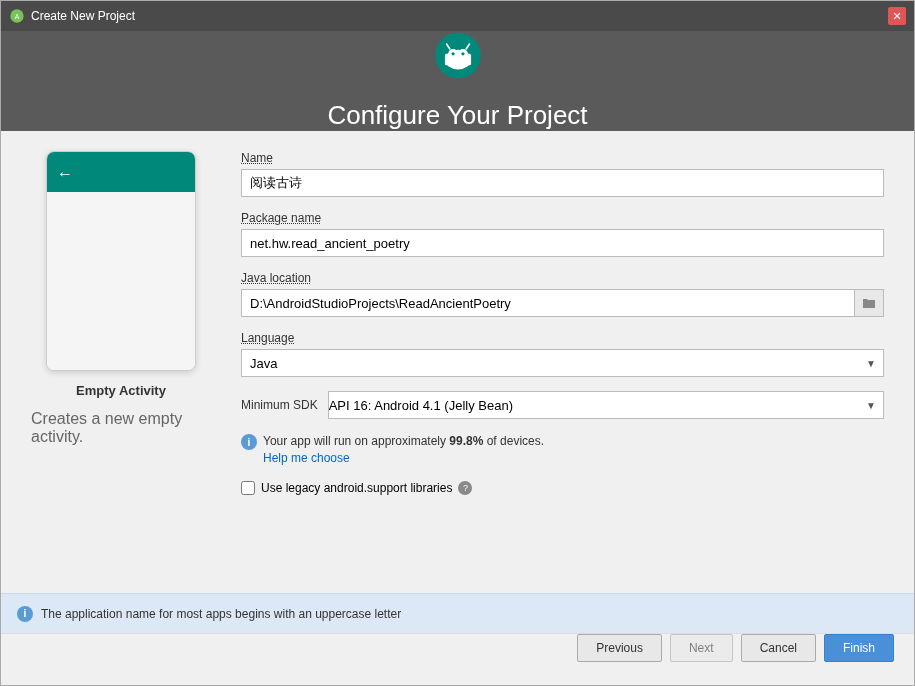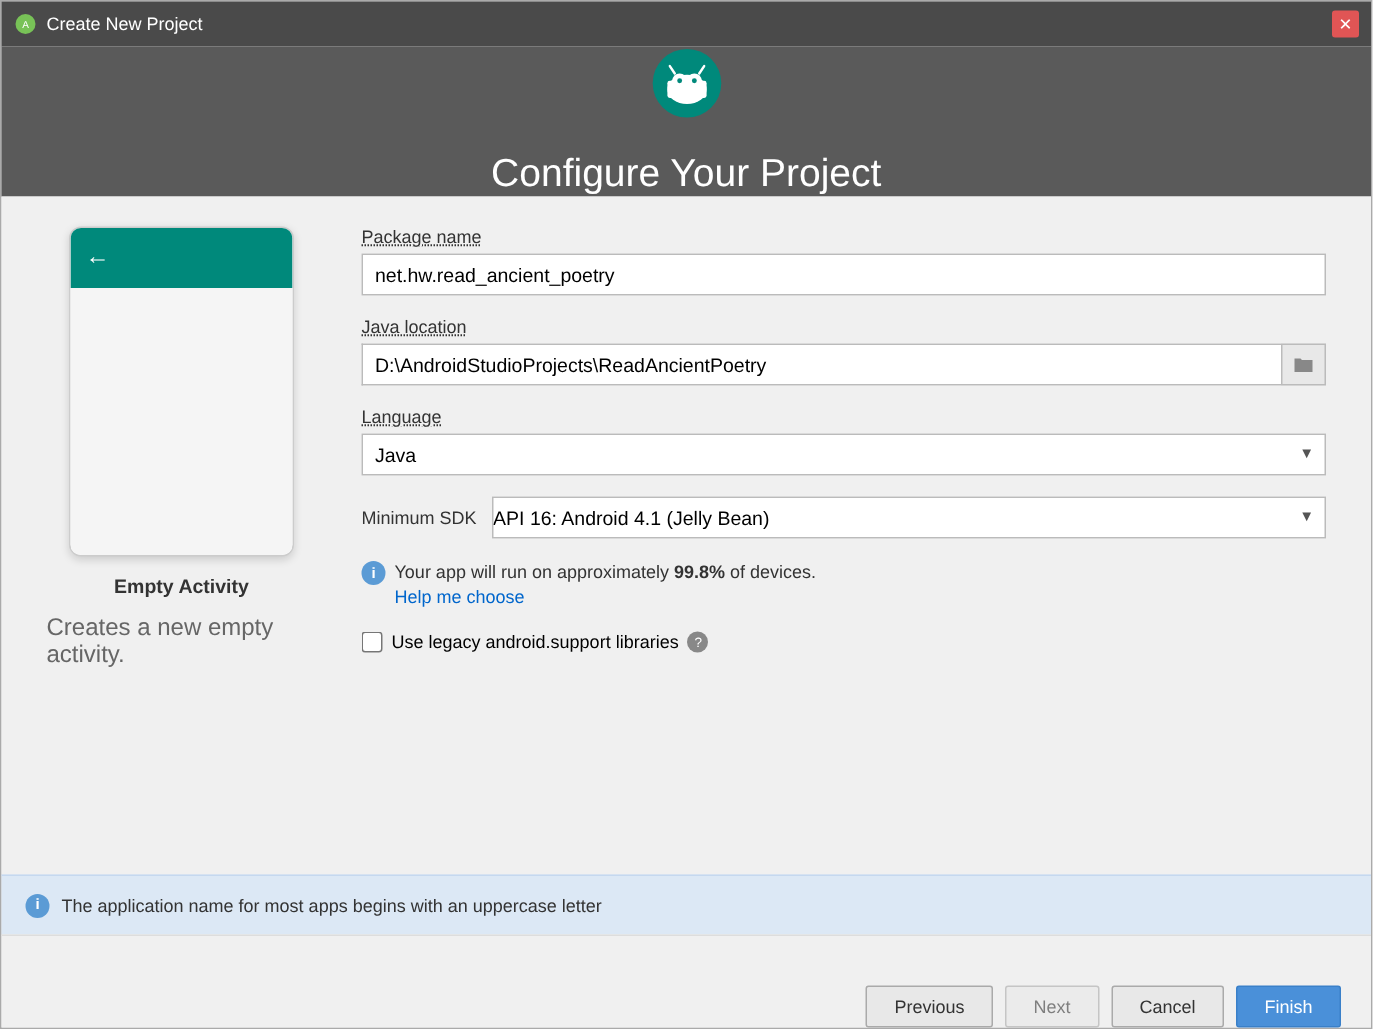--- a/index.html
+++ b/index.html
@@ -338,24 +338,24 @@
       font-weight: bold;
       flex-shrink: 0;
     }
 
     .bottom-info-text {
       font-size: 12px;
       color: #333;
     }
 
     .footer {
-      height: 62px;
+      height: 52px;
       background: #f0f0f0;
       display: flex;
-      align-items: flex-end;
+      align-items: flex-start;
       justify-content: flex-end;
       padding: 0 20px;
       gap: 8px;
       border-top: 1px solid #ddd;
       flex-shrink: 0;
     }
 
     .btn {
       height: 28px;
       padding: 0 18px;
@@ -420,20 +420,24 @@
           <span class="phone-back-arrow">←</span>
         </div>
         <div class="phone-body"></div>
       </div>
       <span class="activity-label">Empty Activity</span>
       <span class="activity-desc">Creates a new empty activity.</span>
     </div>
 
     <div class="right-panel">
 
+      <div class="form-group">
+        <label class="form-label">Name</label>
+        <input class="form-input" type="text" value="阅读古诗" style="">
+      </div>
 
       <div class="form-group">
         <label class="form-label">Package name</label>
         <input class="form-input" type="text" value="net.hw.read_ancient_poetry" style="">
       </div>
 
       <div class="form-group">
         <label class="form-label">Java location</label>
         <div class="input-with-btn">
           <input class="form-input" type="text" value="D:\AndroidStudioProjects\ReadAncientPoetry" style="">

